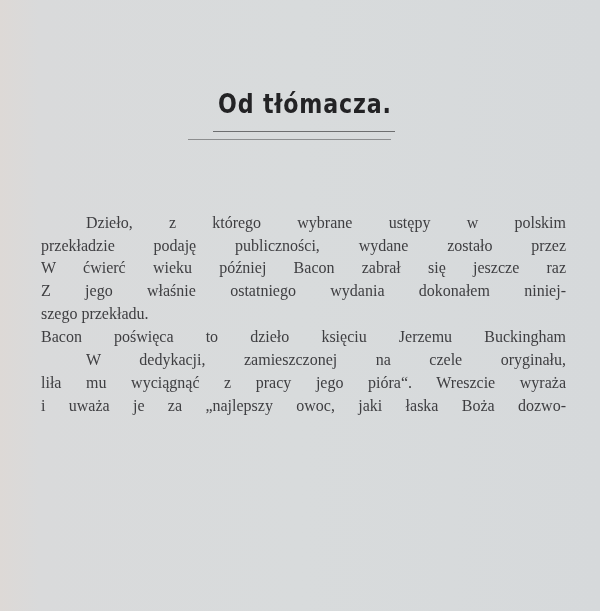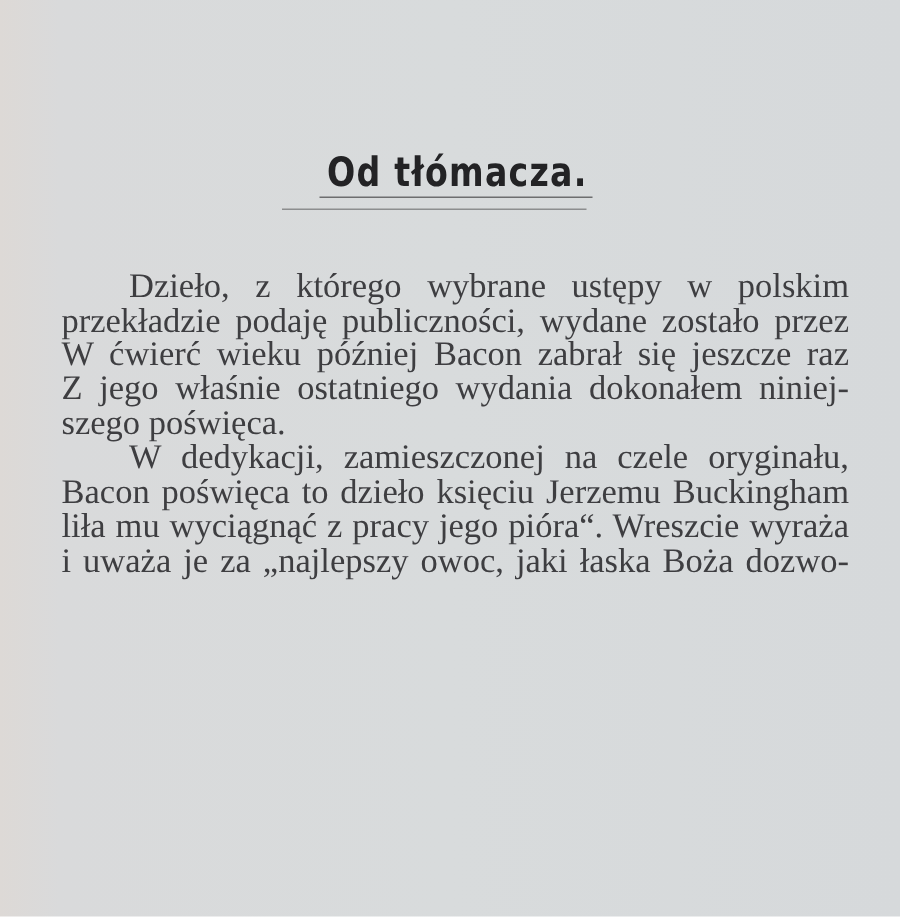--- a/index.html
+++ b/index.html
@@ -17,21 +17,21 @@
     }
     .page {
       position: absolute;
       left: 0; top: 0;
       width: 600px; height: 611px;
     }
     .heading {
       position: absolute;
       left: 0;
       width: 600px;
-      top: 100px;
+      top: 88px;
       text-align: center;
     }
     .heading-title {
       display: inline-block;
       font-family: "DejaVu Sans", "Liberation Sans", sans-serif;
       font-weight: bold;
       font-size: 27px;
       letter-spacing: 1px;
       color: #232325;
       transform: scaleX(0.82);
@@ -41,24 +41,24 @@
     .rule {
       position: absolute;
       height: 1px;
       background: #5a5a5c;
     }
     .rule-1 { left: 213px; width: 182px; top: 131px; opacity: 0.85; }
     .rule-2 { left: 188px; width: 203px; top: 139px; opacity: 0.6; }
     .body-text {
       position: absolute;
       left: 41px;
-      top: 180px;
+      top: 212px;
       width: 525px;
       font-family: "Liberation Serif", "DejaVu Serif", serif;
-      font-size: 23px;
+      font-size: 16px;
       line-height: 22.7px;
       color: #3e3e41;
     }
     .line {
       display: block;
       white-space: nowrap;
       text-align: justify;
       text-align-last: justify;
       height: 22.7px;
     }
@@ -82,24 +82,24 @@
   </div>
   <div class="rule rule-1"></div>
   <div class="rule rule-2"></div>
 
   <div class="body-text">
     <div>
       <span class="line indent">Dzieło, z którego wybrane ustępy w polskim</span>
       <span class="line">przekładzie podaję publiczności, wydane zostało przez</span>
       <span class="line">W ćwierć wieku później Bacon zabrał się jeszcze raz</span>
       <span class="line">Z jego właśnie ostatniego wydania dokonałem niniej-</span>
-      <span class="line last">szego poświęca.</span>
+      <span class="line last">szego przekładu.</span>
     </div>
     <div class="para-gap"></div>
     <div>
+      <span class="line">Bacon poświęca to dzieło księciu Jerzemu Buckingham</span>
       <span class="line indent">W dedykacji, zamieszczonej na czele oryginału,</span>
-      <span class="line">Bacon poświęca to dzieło księciu Jerzemu Buckingham</span>
       <span class="line">liła mu wyciągnąć z pracy jego pióra“. Wreszcie wyraża</span>
       <span class="line">i uważa je za „najlepszy owoc, jaki łaska Boża dozwo-</span>
     </div>
   </div>
 
 </div>
 
 </body></html>

